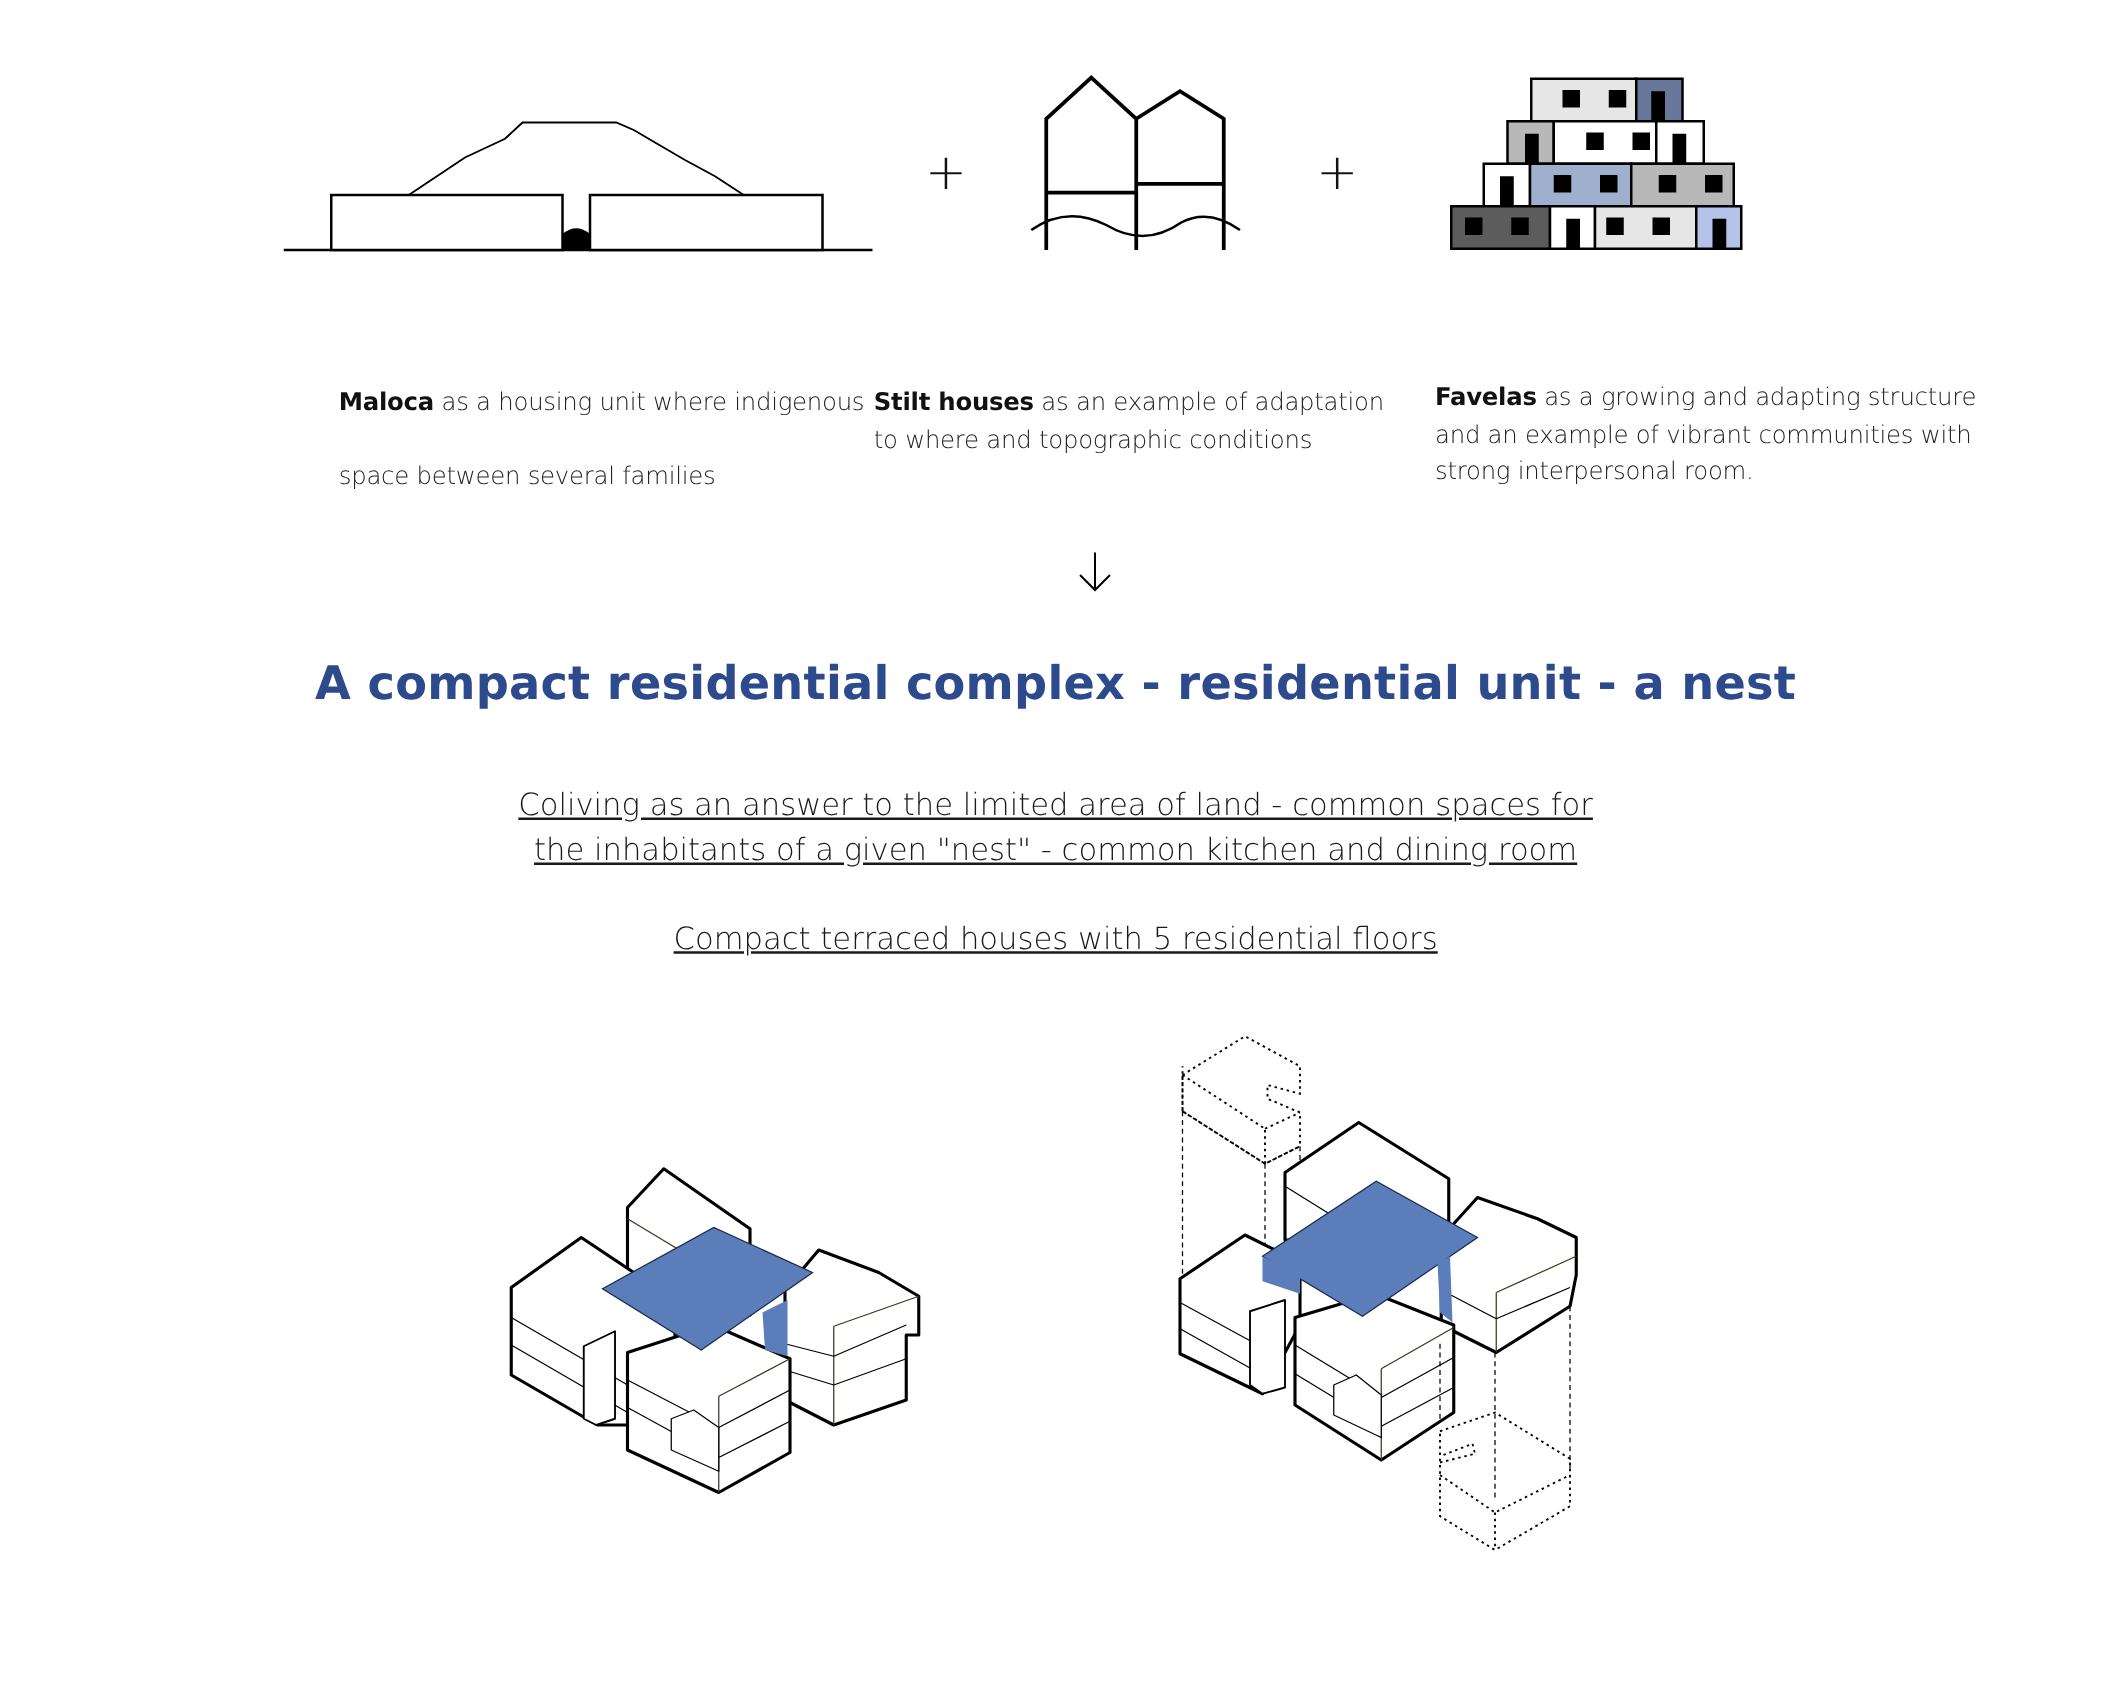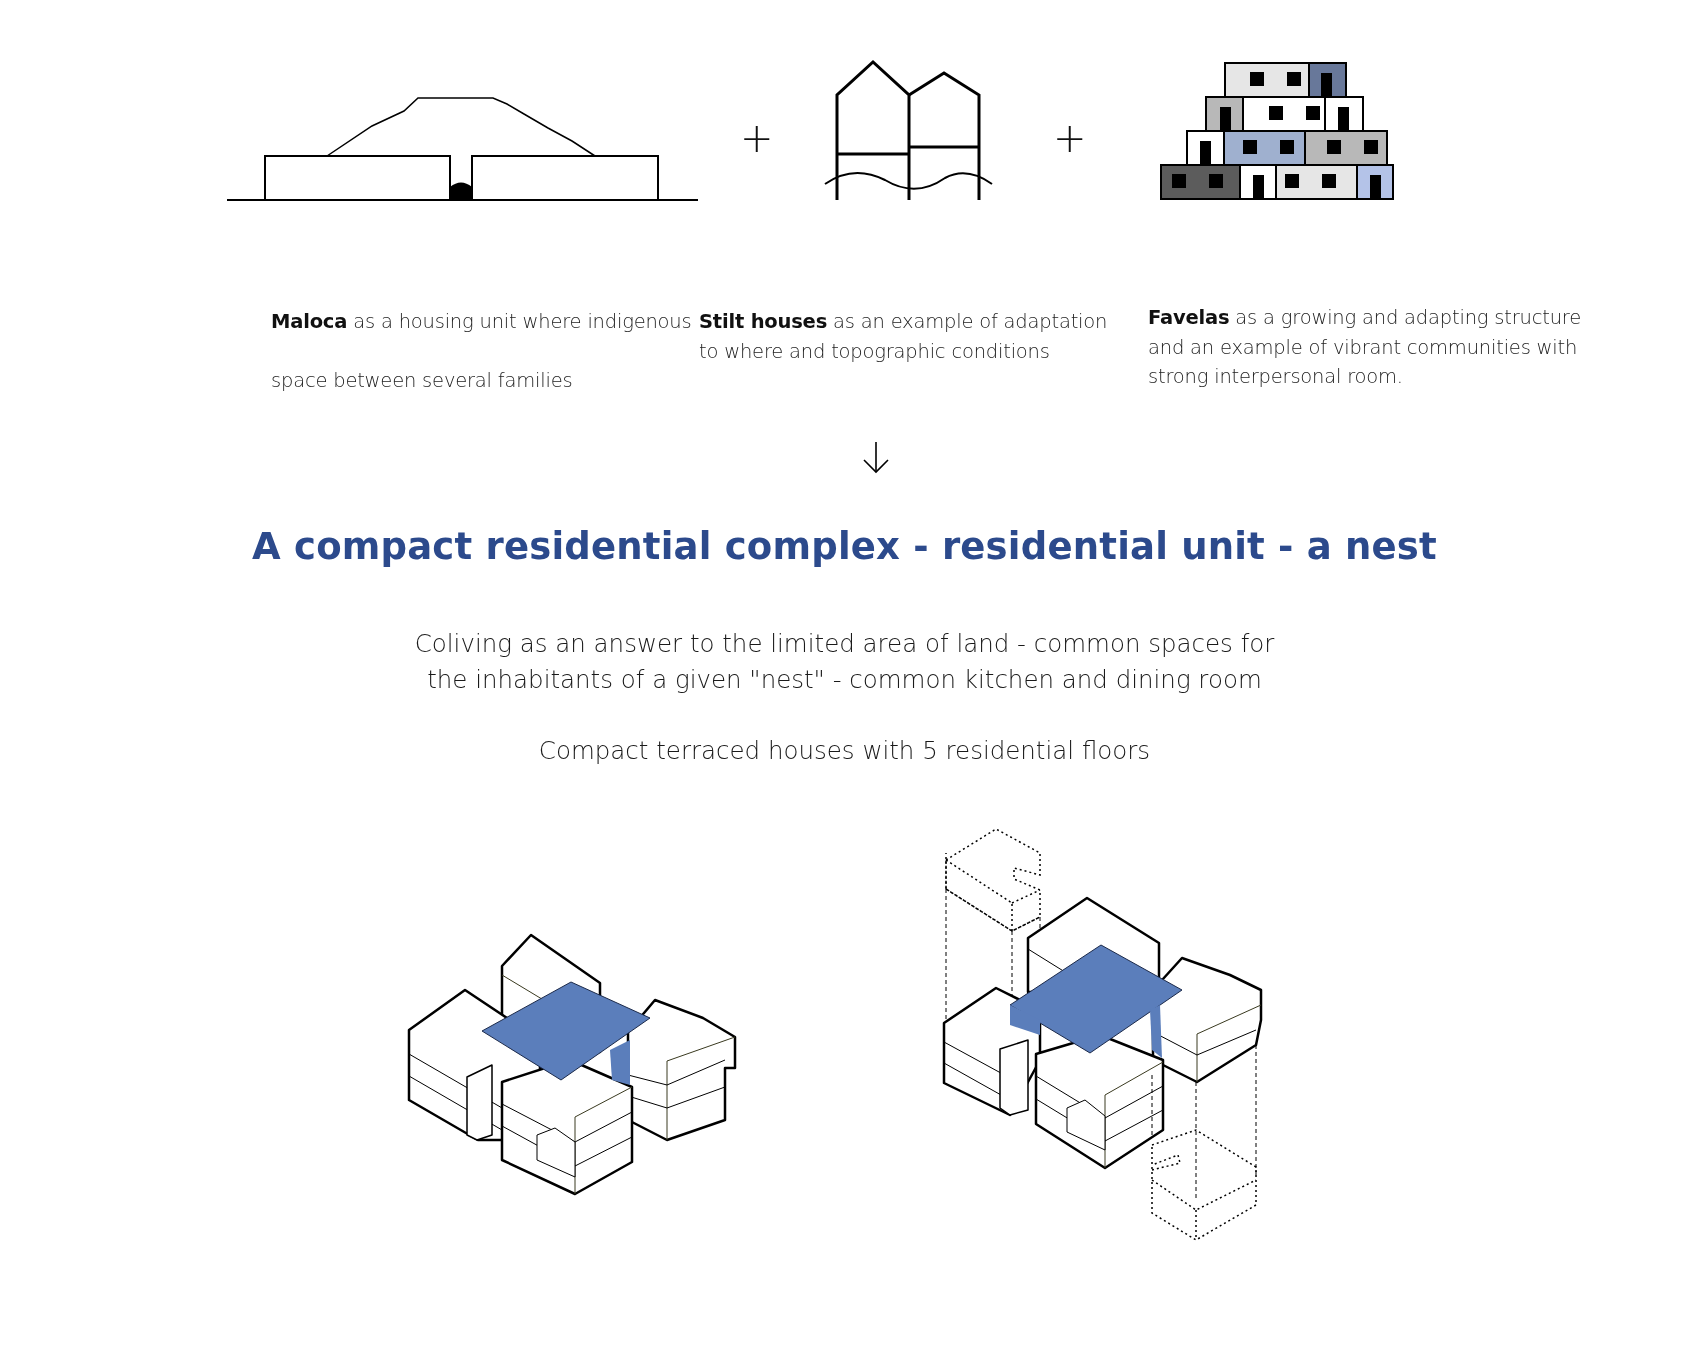--- a/index.html
+++ b/index.html
@@ -4,21 +4,21 @@
 <style>
   html, body { margin: 0; padding: 0; background: #ffffff; }
   body { width: 1689px; height: 1347px; position: relative; overflow: hidden;
          font-family: "DejaVu Sans", sans-serif; color: #1a1a1a; }
   .caption { position: absolute; font-size: 19.5px; line-height: 29.5px; font-weight: 300; color: #222; letter-spacing: -0.2px; }
   .caption b { font-weight: 700; color: #111; }
   .plus { position: absolute; font-size: 40px; font-weight: 200; color: #111; line-height: 1; }
   .title { position: absolute; left: 0; width: 1689px; top: 525px; text-align: center;
            font-size: 37px; color: #2c4a8c; font-weight: 700; letter-spacing: 0.2px; }
   .body-line { position: absolute; left: 0; width: 1689px; text-align: center;
-               font-size: 24.5px; color: #1a1a1a; font-weight: 300; }
+               font-size: 24.5px; color: #1a1a1a; font-weight: 300; text-decoration: underline; }
   svg { position: absolute; overflow: visible; }
 </style>
 </head>
 <body>
 
 <svg style="left:0;top:0" width="1689" height="220">
 
   <line x1="227" y1="200" x2="698" y2="200" stroke="#000" stroke-width="2"></line>
 
   <polyline points="327,156 372,126 404,111 418,98 493,98 507,104 524,114 548,128 572,141 595,156" fill="none" stroke="#000" stroke-width="1.5"></polyline>

